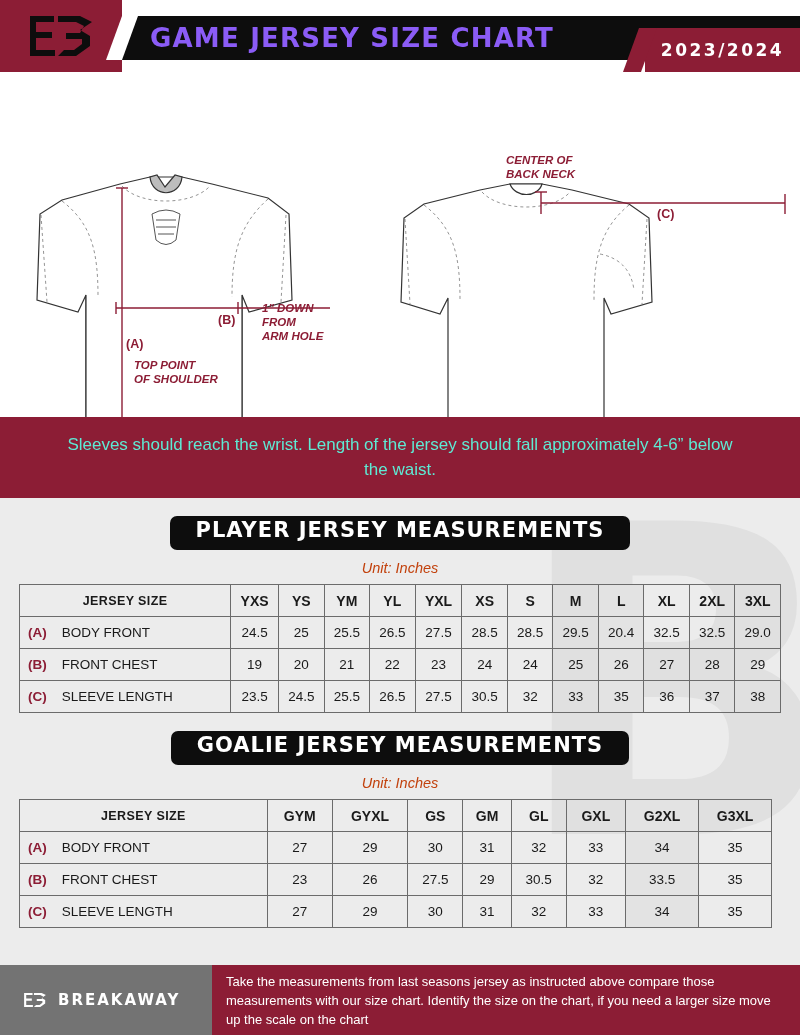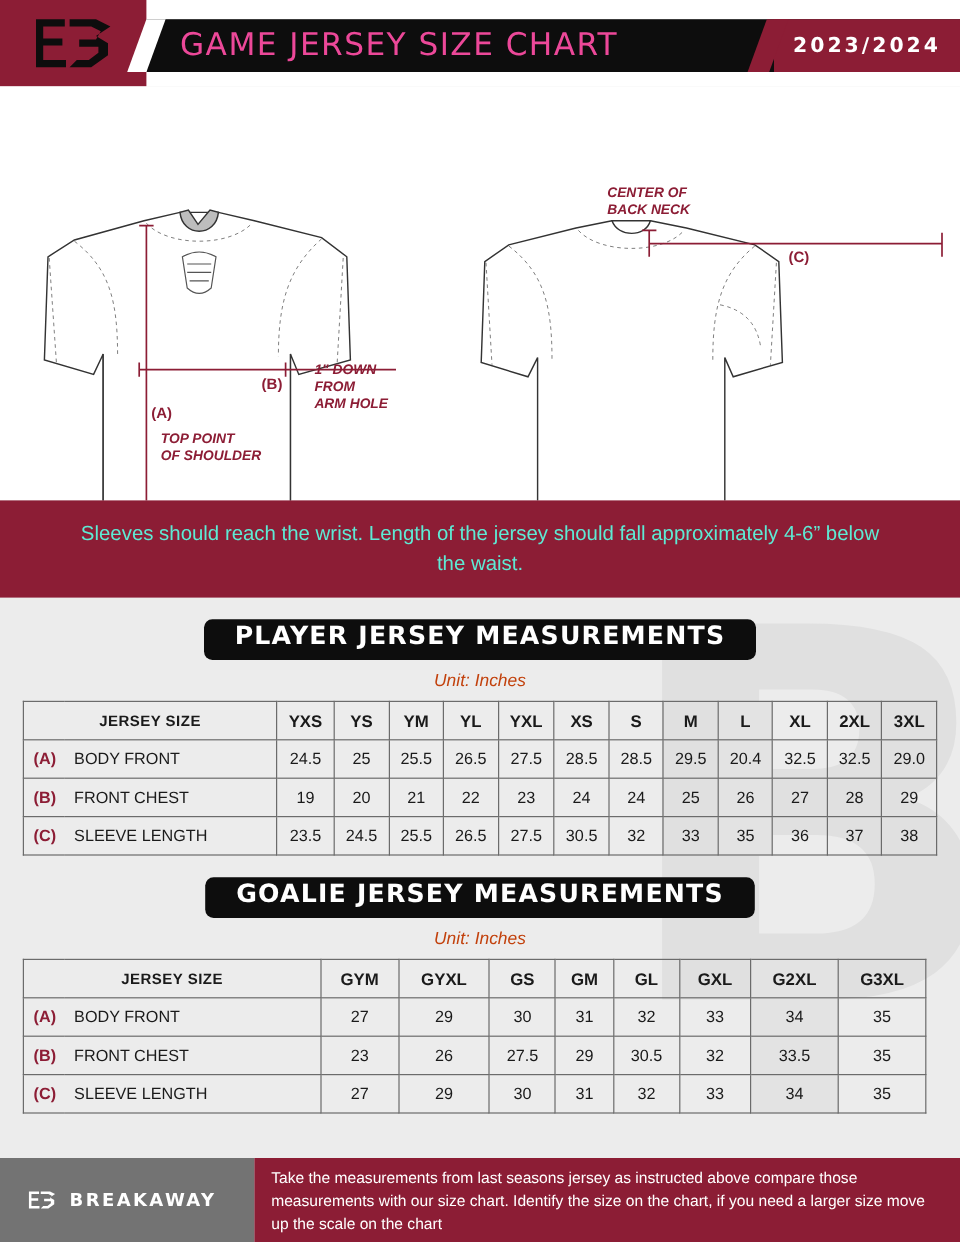--- a/index.html
+++ b/index.html
@@ -58,29 +58,29 @@
     width: 16px; height: 44px;
     background: #ffffff;
     transform: skewX(-20deg);
     transform-origin: top left;
   }
   .title-text {
     position: absolute;
     left: 150px; top: 16px;
     height: 44px;
     line-height: 44px;
-    color: #ec4899;
+    color: #8b5cf6;
     font-size: 26px;
-    font-weight: normal;
+    font-weight: bold;
     letter-spacing: 1.2px;
     font-family: "DejaVu Sans", sans-serif;
   }
   .season-block {
     position: absolute;
-    right: 0; top: 16px;
+    right: 0; top: 28px;
     width: 155px; height: 44px;
     background: #8c1d35;
     color: #ffffff;
     font-size: 17px;
     font-weight: bold;
     letter-spacing: 2.5px;
     text-align: center;
     line-height: 44px;
     font-family: "DejaVu Sans", sans-serif;
   }

